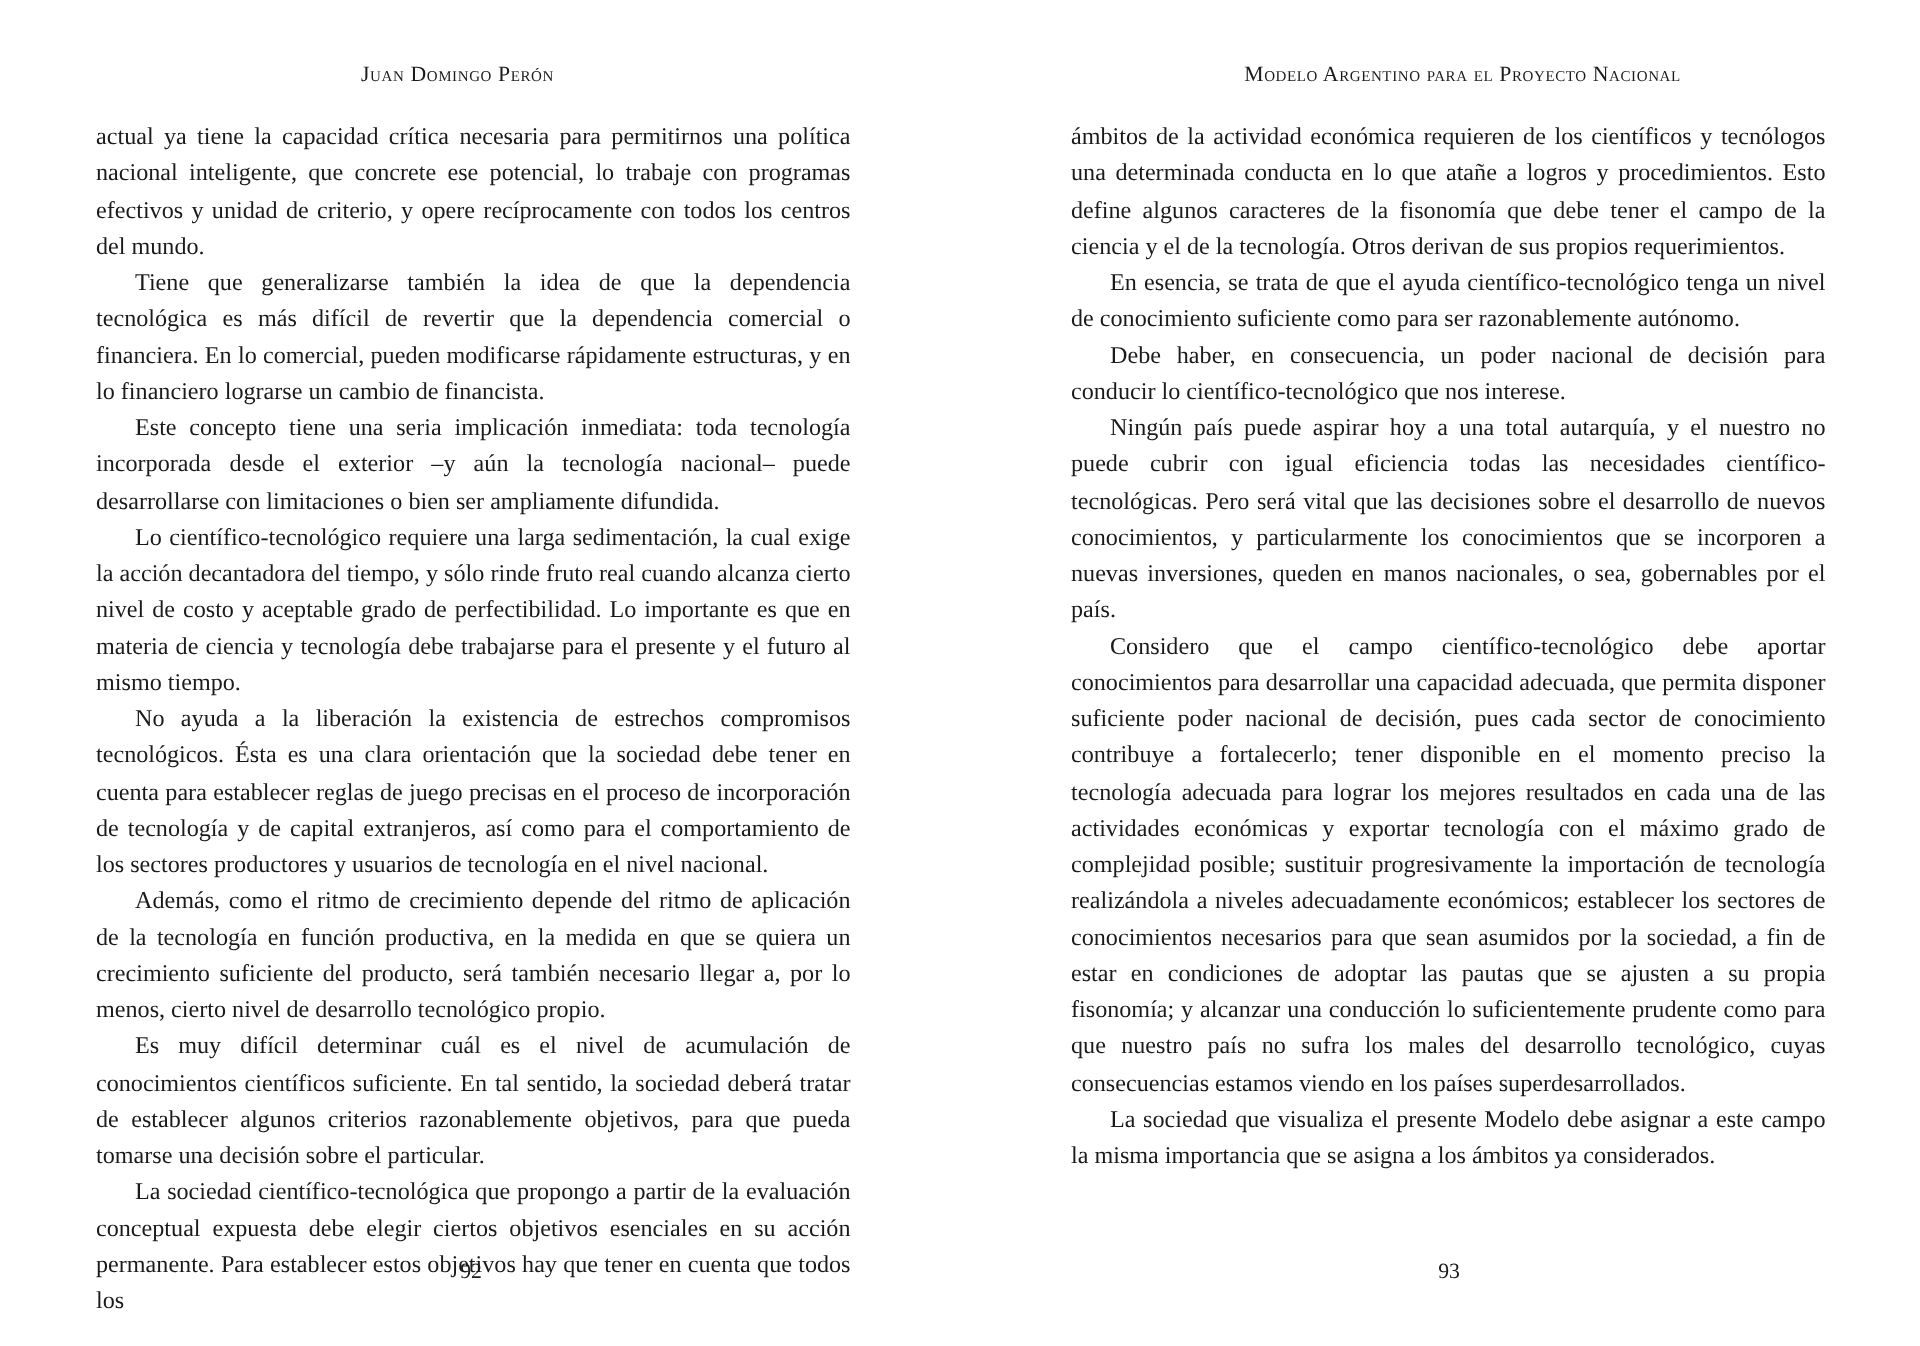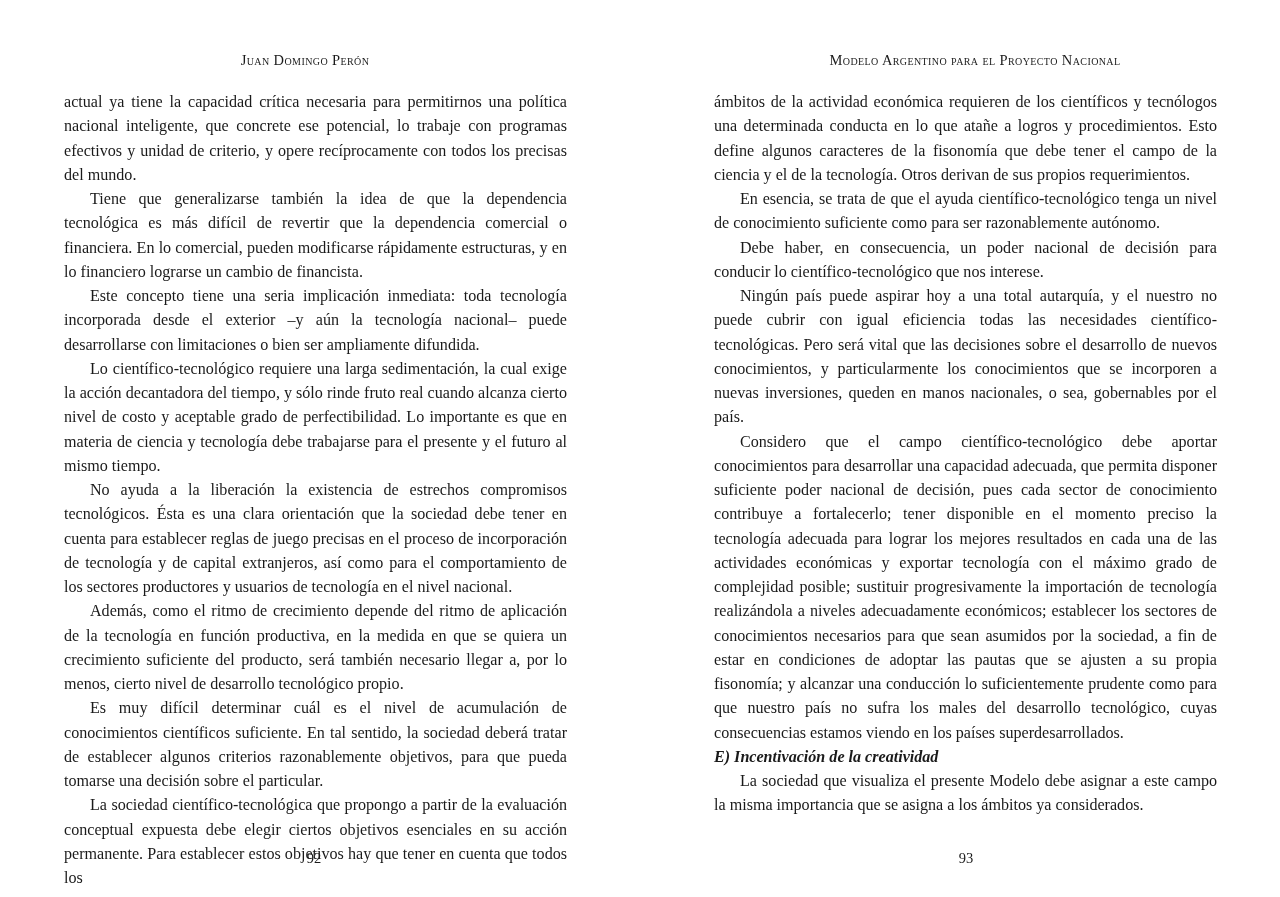--- a/index.html
+++ b/index.html
@@ -14,21 +14,21 @@
     color: #1a1a1a;
     overflow: hidden;
   }
   .spread {
     position: relative;
     width: 1280px;
     height: 897px;
   }
   .page {
     position: absolute;
-    top: 12px;
+    top: 2px;
     height: 670px;
     width: 640px;
   }
   .page-left  { left: 0; }
   .page-right { left: 640px; text-decoration: underline; }
 
   .running-head {
     position: absolute;
     top: 40px;
     width: 100%;
@@ -83,39 +83,38 @@
   .page-right .folio { left: 6px; }
 </style>
 </head>
 <body>
 
 <div class="spread">
 
   <div class="page page-left">
     <div class="running-head">Juan Domingo Perón</div>
     <div class="column">
-        <p class="noindent">actual ya tiene la capacidad crítica necesaria para permitirnos una política nacional inteligente, que concrete ese potencial, lo trabaje con programas efectivos y unidad de criterio, y opere recíprocamente con todos los precisas del mundo.</p>
+        <p class="noindent">actual ya tiene la capacidad crítica necesaria para permitirnos una política nacional inteligente, que concrete ese potencial, lo trabaje con programas efectivos y unidad de criterio, y opere recíprocamente con todos los centros del mundo.</p>
         <p>Tiene que generalizarse también la idea de que la dependencia tecnológica es más difícil de revertir que la dependencia comercial o financiera. En lo comercial, pueden modificarse rápidamente estructuras, y en lo financiero lograrse un cambio de financista.</p>
         <p>Este concepto tiene una seria implicación inmediata: toda tecnología incorporada desde el exterior –y aún la tecnología nacional– puede desarrollarse con limitaciones o bien ser ampliamente difundida.</p>
         <p>Lo científico-tecnológico requiere una larga sedimentación, la cual exige la acción decantadora del tiempo, y sólo rinde fruto real cuando alcanza cierto nivel de costo y aceptable grado de perfectibilidad. Lo importante es que en materia de ciencia y tecnología debe trabajarse para el presente y el futuro al mismo tiempo.</p>
         <p>No ayuda a la liberación la existencia de estrechos compromisos tecnológicos. Ésta es una clara orientación que la sociedad debe tener en cuenta para establecer reglas de juego precisas en el proceso de incorporación de tecnología y de capital extranjeros, así como para el comportamiento de los sectores productores y usuarios de tecnología en el nivel nacional.</p>
         <p>Además, como el ritmo de crecimiento depende del ritmo de aplicación de la tecnología en función productiva, en la medida en que se quiera un crecimiento suficiente del producto, será también necesario llegar a, por lo menos, cierto nivel de desarrollo tecnológico propio.</p>
         <p>Es muy difícil determinar cuál es el nivel de acumulación de conocimientos científicos suficiente. En tal sentido, la sociedad deberá tratar de establecer algunos criterios razonablemente objetivos, para que pueda tomarse una decisión sobre el particular.</p>
         <p>La sociedad científico-tecnológica que propongo a partir de la evaluación conceptual expuesta debe elegir ciertos objetivos esenciales en su acción permanente. Para establecer estos objetivos hay que tener en cuenta que todos los</p>
       </div>
     <div class="folio">92</div>
   </div>
 
   <div class="page page-right">
     <div class="running-head">Modelo Argentino para el Proyecto Nacional</div>
     <div class="column">
         <p class="noindent">ámbitos de la actividad económica requieren de los científicos y tecnólogos una determinada conducta en lo que atañe a logros y procedimientos. Esto define algunos caracteres de la fisonomía que debe tener el campo de la ciencia y el de la tecnología. Otros derivan de sus propios requerimientos.</p>
         <p>En esencia, se trata de que el ayuda científico-tecnológico tenga un nivel de conocimiento suficiente como para ser razonablemente autónomo.</p>
         <p>Debe haber, en consecuencia, un poder nacional de decisión para conducir lo científico-tecnológico que nos interese.</p>
         <p>Ningún país puede aspirar hoy a una total autarquía, y el nuestro no puede cubrir con igual eficiencia todas las necesidades científico-tecnológicas. Pero será vital que las decisiones sobre el desarrollo de nuevos conocimientos, y particularmente los conocimientos que se incorporen a nuevas inversiones, queden en manos nacionales, o sea, gobernables por el país.</p>
         <p>Considero que el campo científico-tecnológico debe aportar conocimientos para desarrollar una capacidad adecuada, que permita disponer suficiente poder nacional de decisión, pues cada sector de conocimiento contribuye a fortalecerlo; tener disponible en el momento preciso la tecnología adecuada para lograr los mejores resultados en cada una de las actividades económicas y exportar tecnología con el máximo grado de complejidad posible; sustituir progresivamente la importación de tecnología realizándola a niveles adecuadamente económicos; establecer los sectores de conocimientos necesarios para que sean asumidos por la sociedad, a fin de estar en condiciones de adoptar las pautas que se ajusten a su propia fisonomía; y alcanzar una conducción lo suficientemente prudente como para que nuestro país no sufra los males del desarrollo tecnológico, cuyas consecuencias estamos viendo en los países superdesarrollados.</p>
-        <h3 class="sub gap-before">E) Incentivación de la creatividad</h3>
         <p>La sociedad que visualiza el presente Modelo debe asignar a este campo la misma importancia que se asigna a los ámbitos ya considerados.</p>
       </div>
     <div class="folio">93</div>
   </div>
 
 </div>
 
 </body></html>

